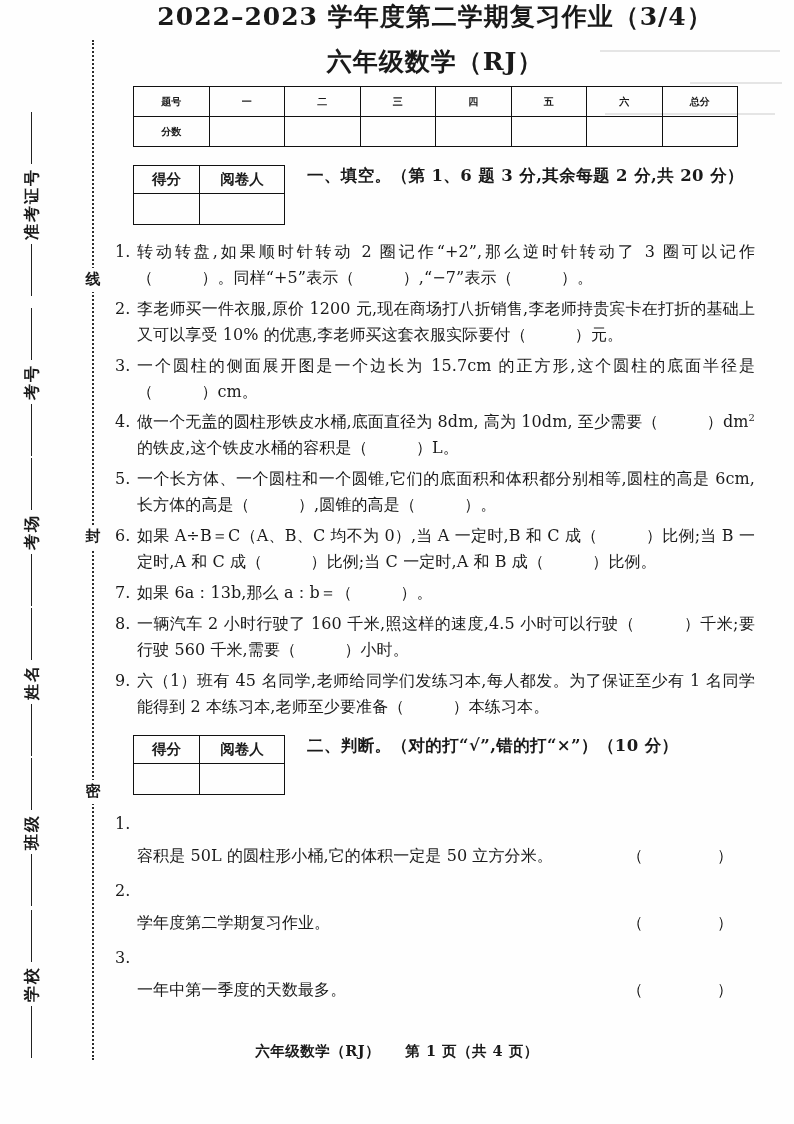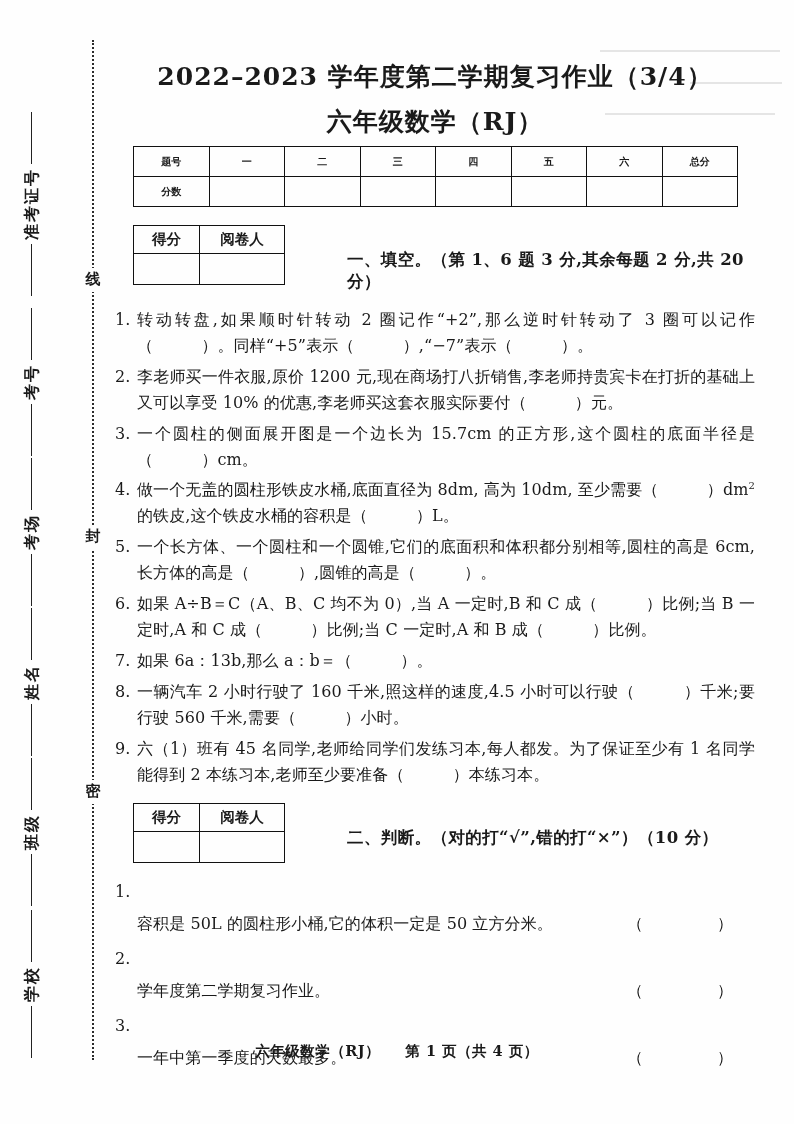--- a/index.html
+++ b/index.html
@@ -75,21 +75,20 @@
     left: 115px;
     top: 0;
     width: 640px;
   }
 
   .title1 {
     text-align: center;
     font-size: 25px;
     font-weight: 700;
     letter-spacing: 1px;
-    margin-top: 60px;
     font-family: "DejaVu Serif", "Liberation Serif", serif;
   }
   .title2 {
     text-align: center;
     font-size: 25px;
     font-weight: 700;
     letter-spacing: 1px;
     margin-top: 12px;
   }
   .meta-line {
@@ -116,40 +115,38 @@
     font-size: 10px;
     font-weight: 700;
   }
 
   
   .section-head {
     display: flex;
     align-items: flex-start;
     margin-top: 18px;
     margin-left: 18px;
-    gap: 40px;
   }
   table.grader {
     border-collapse: collapse;
     table-layout: fixed;
     width: 145px;
   }
   table.grader td {
     border: 1.4px solid #111;
     text-align: center;
     font-size: 14.5px;
     font-weight: 700;
     height: 25px;
   }
   table.grader td.c1 { width: 63px; }
   table.grader td.c2 { width: 82px; }
   table.grader tr.blank td { height: 28px; }
   .section-title {
     margin-left: 22px;
-    margin-top: 24px;
     font-size: 16.5px;
     font-weight: 700;
     letter-spacing: .4px;
   }
 
   
   .qlist { margin-top: 14px; }
   .q {
     display: flex;
     font-size: 16px;

